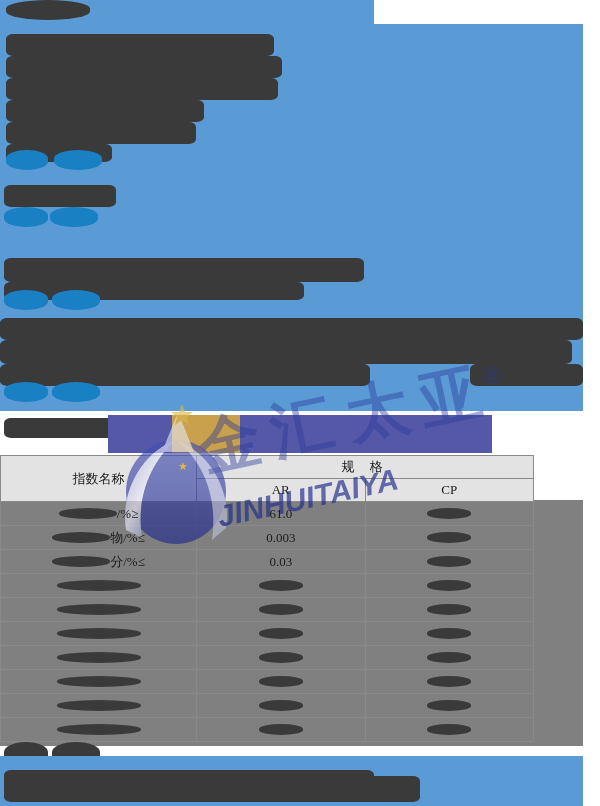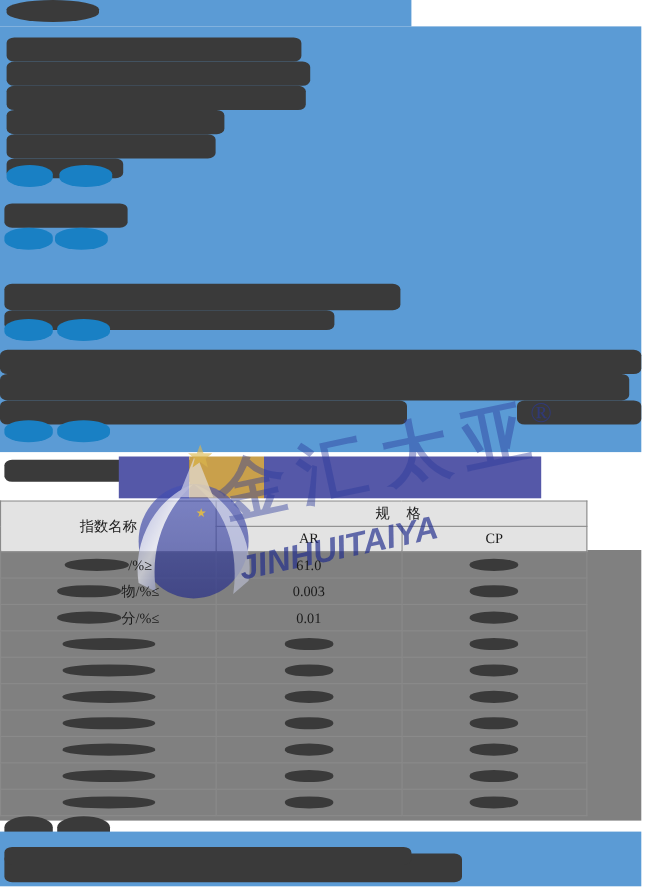--- a/index.html
+++ b/index.html
@@ -184,21 +184,21 @@
         </tr>
         <tr>
           <td class="tbody-cell">
             <div class="cellwrap">
               <span class="cell-redact" style="width: 58px;"></span>
               <span class="val">分/%≤</span>
             </div>
           </td>
           <td class="tbody-cell">
             <div class="cellwrap">
-              <span class="val">0.01</span>
+              <span class="val">0.03</span>
             </div>
           </td>
           <td class="tbody-cell">
             <div class="cellwrap">
               <span class="cell-redact" style="width: 44px;"></span>
             </div>
           </td>
         </tr>
         <tr>
           <td class="tbody-cell">

